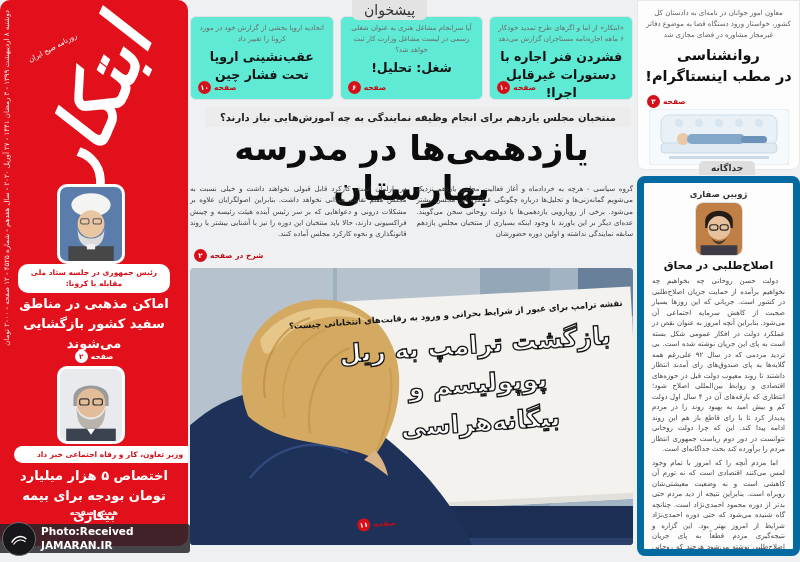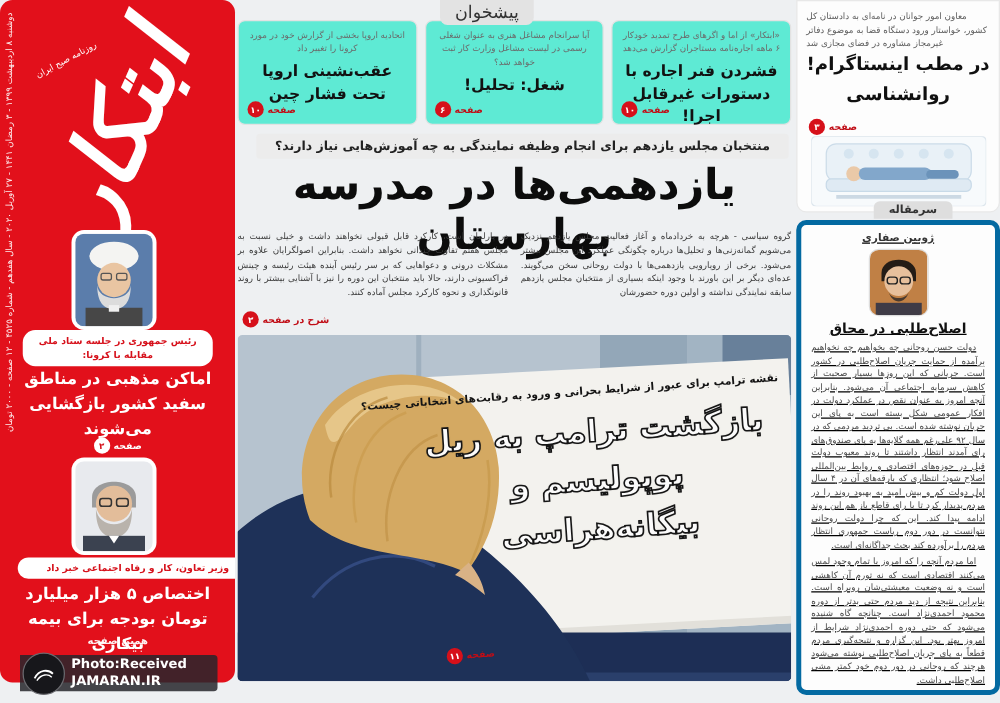--- a/index.html
+++ b/index.html
@@ -33,22 +33,22 @@
   .more-side{position:absolute;left:0;top:508px;width:188px;text-align:center;color:#fff;
           font-size:8px;font-weight:bold;opacity:.95;}
   
   .badge{display:inline-flex;direction:rtl;align-items:center;gap:3px;}
   .badge .lbl{font-size:7.5px;font-weight:bold;color:#c00d16;}
   .badge .num{width:13px;height:13px;border-radius:50%;background:#d6101a;color:#fff;font-size:7px;
           font-weight:bold;display:inline-flex;align-items:center;justify-content:center;}
   .badge.white .lbl{color:#fff;}
   .badge.white .num{background:#fff;color:#d6101a;}
   
-  .watermark{position:absolute;left:0;top:524px;width:158px;height:29px;background:rgba(38,38,44,.85);
-          z-index:3;display:flex;align-items:center;direction:ltr;color:#fff;border-radius:0 3px 3px 0;margin-left:16px;}
+  .watermark{position:absolute;left:0;top:524px;width:190px;height:29px;background:rgba(38,38,44,.85);
+          z-index:3;display:flex;align-items:center;direction:ltr;color:#fff;border-radius:0 3px 3px 0;}
   .wm-logo{width:32px;height:32px;border-radius:50%;background:#17171b;border:1px solid #6a6a6f;
           margin-left:2px;flex:0 0 auto;display:flex;align-items:center;justify-content:center;}
   .wm-text{margin-left:5px;font-size:10.5px;font-weight:bold;line-height:1.25;}
   
   .preview-tab{position:absolute;left:352px;top:0;padding:2px 12px;background:#e3e3e3;
           border-radius:0 0 6px 6px;font-size:14px;font-weight:normal;color:#333;z-index:2;}
   .preview-row{position:absolute;left:190px;top:16px;width:443px;height:84px;display:flex;gap:6px;}
   .pbox{flex:1;background:#5eead4;border:1px solid #e2e2e2;border-radius:6px;position:relative;
           padding:6px 7px;box-sizing:border-box;}
   .pbox .kick{font-size:7px;color:#6a6a6a;text-align:center;line-height:1.55;}
@@ -71,30 +71,30 @@
   .trump-fig>svg{position:absolute;inset:0;}
   .trump-text{position:absolute;left:140px;top:40px;width:300px;height:215px;transform:rotate(-4deg);
           text-align:center;}
   .trump-kicker{font-size:8.5px;font-weight:bold;color:#141414;white-space:nowrap;margin-bottom:8px;}
   .trump-line{font-size:25px;font-weight:bold;color:#fbfbfb;-webkit-text-stroke:1.3px #151515;
           text-shadow:0 0 1px #333;line-height:1.55;}
   .trump-badge{position:absolute;left:20px;top:196px;}
   
   .ig-card{position:absolute;left:637px;top:0;width:163px;height:170px;background:#fdfdfd;
           border:1px solid #e8e8e8;border-radius:0 0 8px 8px;box-sizing:border-box;padding:7px 7px 0;}
-  .ig-kicker{font-size:7px;color:#5c5c5c;text-align:left;line-height:1.6;}
+  .ig-kicker{font-size:7px;color:#5c5c5c;text-align:center;line-height:1.6;}
   .ig-head{font-size:14.5px;font-weight:bold;color:#101010;text-align:center;line-height:1.5;
           margin-top:3px;}
   .ig-badge{text-align:left;margin:1px 0 0 2px;}
   .ig-illu{width:140px;height:56px;margin:1px auto 0;}
   .ed-tab{position:absolute;left:699px;top:161px;padding:2px 12px;background:#dedede;
           border-radius:5px 5px 0 0;font-size:9px;font-weight:bold;color:#333;z-index:2;}
   .ed-card{position:absolute;left:637px;top:176px;width:163px;height:380px;background:#fdfdfd;
-          border:4px solid #0369a1;border-radius:8px;box-sizing:border-box;padding:6px 8px;
-          overflow:hidden;text-decoration:underline;}
+          border:7px solid #0369a1;border-radius:8px;box-sizing:border-box;padding:6px 8px;
+          overflow:hidden;}
   .ed-author{text-align:center;font-size:8.5px;font-weight:bold;color:#333;}
   .ed-photo{width:46px;height:52px;background:#fff;border:1px solid #ddd;border-radius:8px;
           margin:3px auto;overflow:hidden;}
   .ed-photo svg{display:block;width:100%;height:100%;}
   .ed-head{text-align:center;font-size:11px;font-weight:bold;color:#111;margin:3px 0 4px;}
   .ed-body{font-size:7px;color:#444;text-align:justify;line-height:1.5;}
   .ed-body p{margin:0 0 3px;text-indent:7px;}
   .ed-more{text-align:left;margin-top:2px;}
 </style>
 </head>
@@ -232,22 +232,22 @@
         <span class="badge">
             <span class="lbl">صفحه</span>
             <span class="num">۱۱</span>
           </span>
       </div>
     </div>
   </div>
 
   <div class="ig-card">
     <div class="ig-kicker">معاون امور جوانان در نامه‌ای به دادستان کل کشور، خواستار ورود دستگاه قضا به موضوع دفاتر غیرمجاز مشاوره در فضای مجازی شد</div>
+    <div class="ig-head">روانشناسی</div>
     <div class="ig-head" style="margin-top:0;">در مطب اینستاگرام!</div>
-    <div class="ig-head">روانشناسی</div>
     <div class="ig-badge">
       <span class="badge">
           <span class="lbl">صفحه</span>
           <span class="num">۳</span>
         </span>
     </div>
     <div class="ig-illu">
       <svg viewBox="0 0 140 56" preserveAspectRatio="none">
         <rect width="140" height="56" rx="4" fill="#f7fafc" stroke="#dde6ed"></rect>
         <rect x="12" y="6" width="116" height="30" rx="8" fill="#e9f1f7" stroke="#ccdce9"></rect>
@@ -258,21 +258,21 @@
         <circle cx="110" cy="14" r="4" fill="#d6e5f0"></circle>
         <rect x="12" y="34" width="116" height="10" rx="4" fill="#dfeaf3" stroke="#c8dae8"></rect>
         <circle cx="34" cy="30" r="6" fill="#eac9a8"></circle>
         <rect x="38" y="25" width="58" height="10" rx="5" fill="#82a7cb"></rect>
         <rect x="92" y="27" width="26" height="7" rx="3.5" fill="#6b93ba"></rect>
         <rect x="20" y="47" width="100" height="3" fill="#ccd9e4"></rect>
       </svg>
     </div>
   </div>
 
-  <div class="ed-tab">سرمقاله</div>
+  <div class="ed-tab">جداگانه</div>
   <div class="ed-card">
     <div class="ed-author">ژوبین صفاری</div>
     <div class="ed-photo">
       <svg viewBox="0 0 40 48" preserveAspectRatio="none">
         <rect width="40" height="48" fill="#c08045"></rect>
         <path d="M8,17 C8,4 32,4 32,17 L32,23 L8,23 Z" fill="#241c16"></path>
         <ellipse cx="20" cy="23" rx="10" ry="11" fill="#e7c09c"></ellipse>
         <rect x="12" y="20" width="7" height="5" rx="2" fill="none" stroke="#222" stroke-width="1"></rect>
         <rect x="21" y="20" width="7" height="5" rx="2" fill="none" stroke="#222" stroke-width="1"></rect>
         <path d="M13,31 C15,37 25,37 27,31 C26,35 23,38 20,38 C17,38 14,35 13,31 Z" fill="#4a3a2e"></path>

